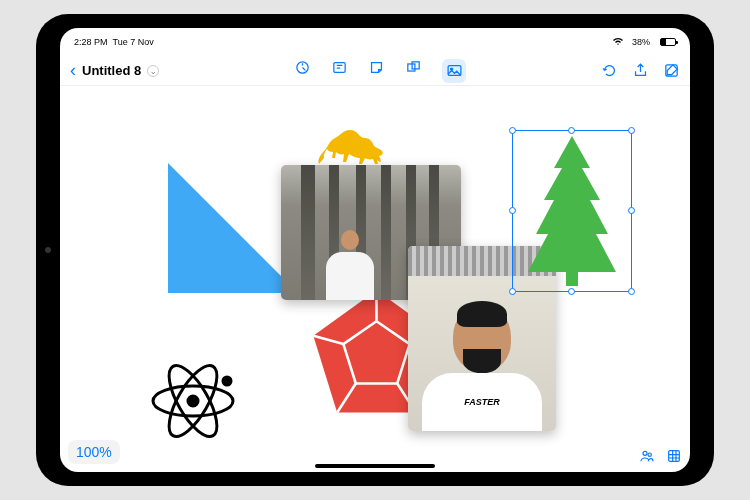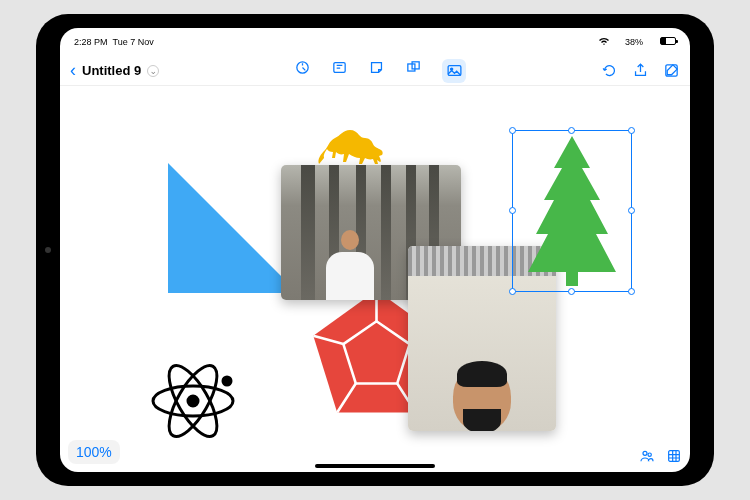--- a/index.html
+++ b/index.html
@@ -1,21 +1,21 @@
 <!DOCTYPE html>
 <html><head>
 <meta charset="utf-8">
 <style>
 *{box-sizing:border-box;margin:0;padding:0}
 body{font-family:-apple-system,Helvetica,Arial,sans-serif;background:#e5e5e5;width:750px;height:500px;overflow:hidden;display:flex;align-items:center;justify-content:center}
 .device{width:678px;height:472px;background:#000;border-radius:32px;padding:14px 24px;position:relative}
 .cam{position:absolute;left:9px;top:50%;transform:translateY(-50%);width:6px;height:6px;background:#333;border-radius:50%}
 .screen{width:100%;height:100%;background:#fff;border-radius:18px;overflow:hidden;position:relative;display:flex;flex-direction:column}
 .status{height:18px;display:flex;align-items:center;justify-content:space-between;padding:14px 14px;font-size:9px;color:#000;font-weight:500}
-.status .r{display:flex;align-items:flex-start;gap:15px}
+.status .r{display:flex;align-items:center;gap:8px}
 .batt{font-size:9px}
 .batt-ico{display:inline-block;width:16px;height:8px;border:1px solid #000;border-radius:2px;position:relative;margin-left:2px}
 .batt-ico:after{content:"";position:absolute;right:-3px;top:2px;width:2px;height:3px;background:#000;border-radius:0 1px 1px 0}
 .batt-ico span{display:block;width:38%;height:100%;background:#000}
 .toolbar{height:30px;display:flex;align-items:center;justify-content:space-between;padding:0 10px;border-bottom:1px solid #eee}
 .tb-l{display:flex;align-items:center;gap:6px}
 .back{color:#0a7bff;font-size:18px;font-weight:300}
 .title{font-size:13px;font-weight:600;color:#000}
 .chev{font-size:9px;color:#888;border:1px solid #ccc;width:12px;height:12px;border-radius:50%;display:inline-flex;align-items:center;justify-content:center}
 .tb-c{display:flex;gap:20px}
@@ -71,21 +71,21 @@
         </span>
         <span class="batt">38%</span>
         <span class="batt-ico">
             <span></span>
           </span>
       </div>
     </div>
     <div class="toolbar">
       <div class="tb-l">
         <span class="back">‹</span>
-        <span class="title">Untitled 9</span>
+        <span class="title">Untitled 8</span>
         <span class="chev">⌄</span>
       </div>
       <div class="tb-c">
         <span class="ico">
             <svg width="17" height="17" viewBox="0 0 24 24" stroke-width="1.8">
               <circle cx="12" cy="12" r="8"></circle>
               <path d="M12 6 v3 M12 12 l4 4"></path>
             </svg>
           </span>
         <span class="ico">
@@ -160,20 +160,23 @@
             <div class="body"></div>
           </div>
       </div>
       <div class="photo photo2">
         <div class="ceil"></div>
         <div class="person2">
           <div class="p2head">
               <div class="p2hair"></div>
               <div class="p2beard"></div>
             </div>
+          <div class="p2body">
+              <span class="p2txt">FASTER</span>
+            </div>
         </div>
       </div>
       <div class="atom">
         <svg width="90" height="90" viewBox="0 0 90 90" fill="none" stroke="#000" stroke-width="3">
             <circle cx="45" cy="45" r="5" fill="#000"></circle>
             <ellipse cx="45" cy="45" rx="40" ry="15"></ellipse>
             <ellipse cx="45" cy="45" rx="40" ry="15" transform="rotate(60 45 45)"></ellipse>
             <ellipse cx="45" cy="45" rx="40" ry="15" transform="rotate(-60 45 45)"></ellipse>
             <circle cx="79" cy="25" r="4" fill="#000"></circle>
           </svg>

